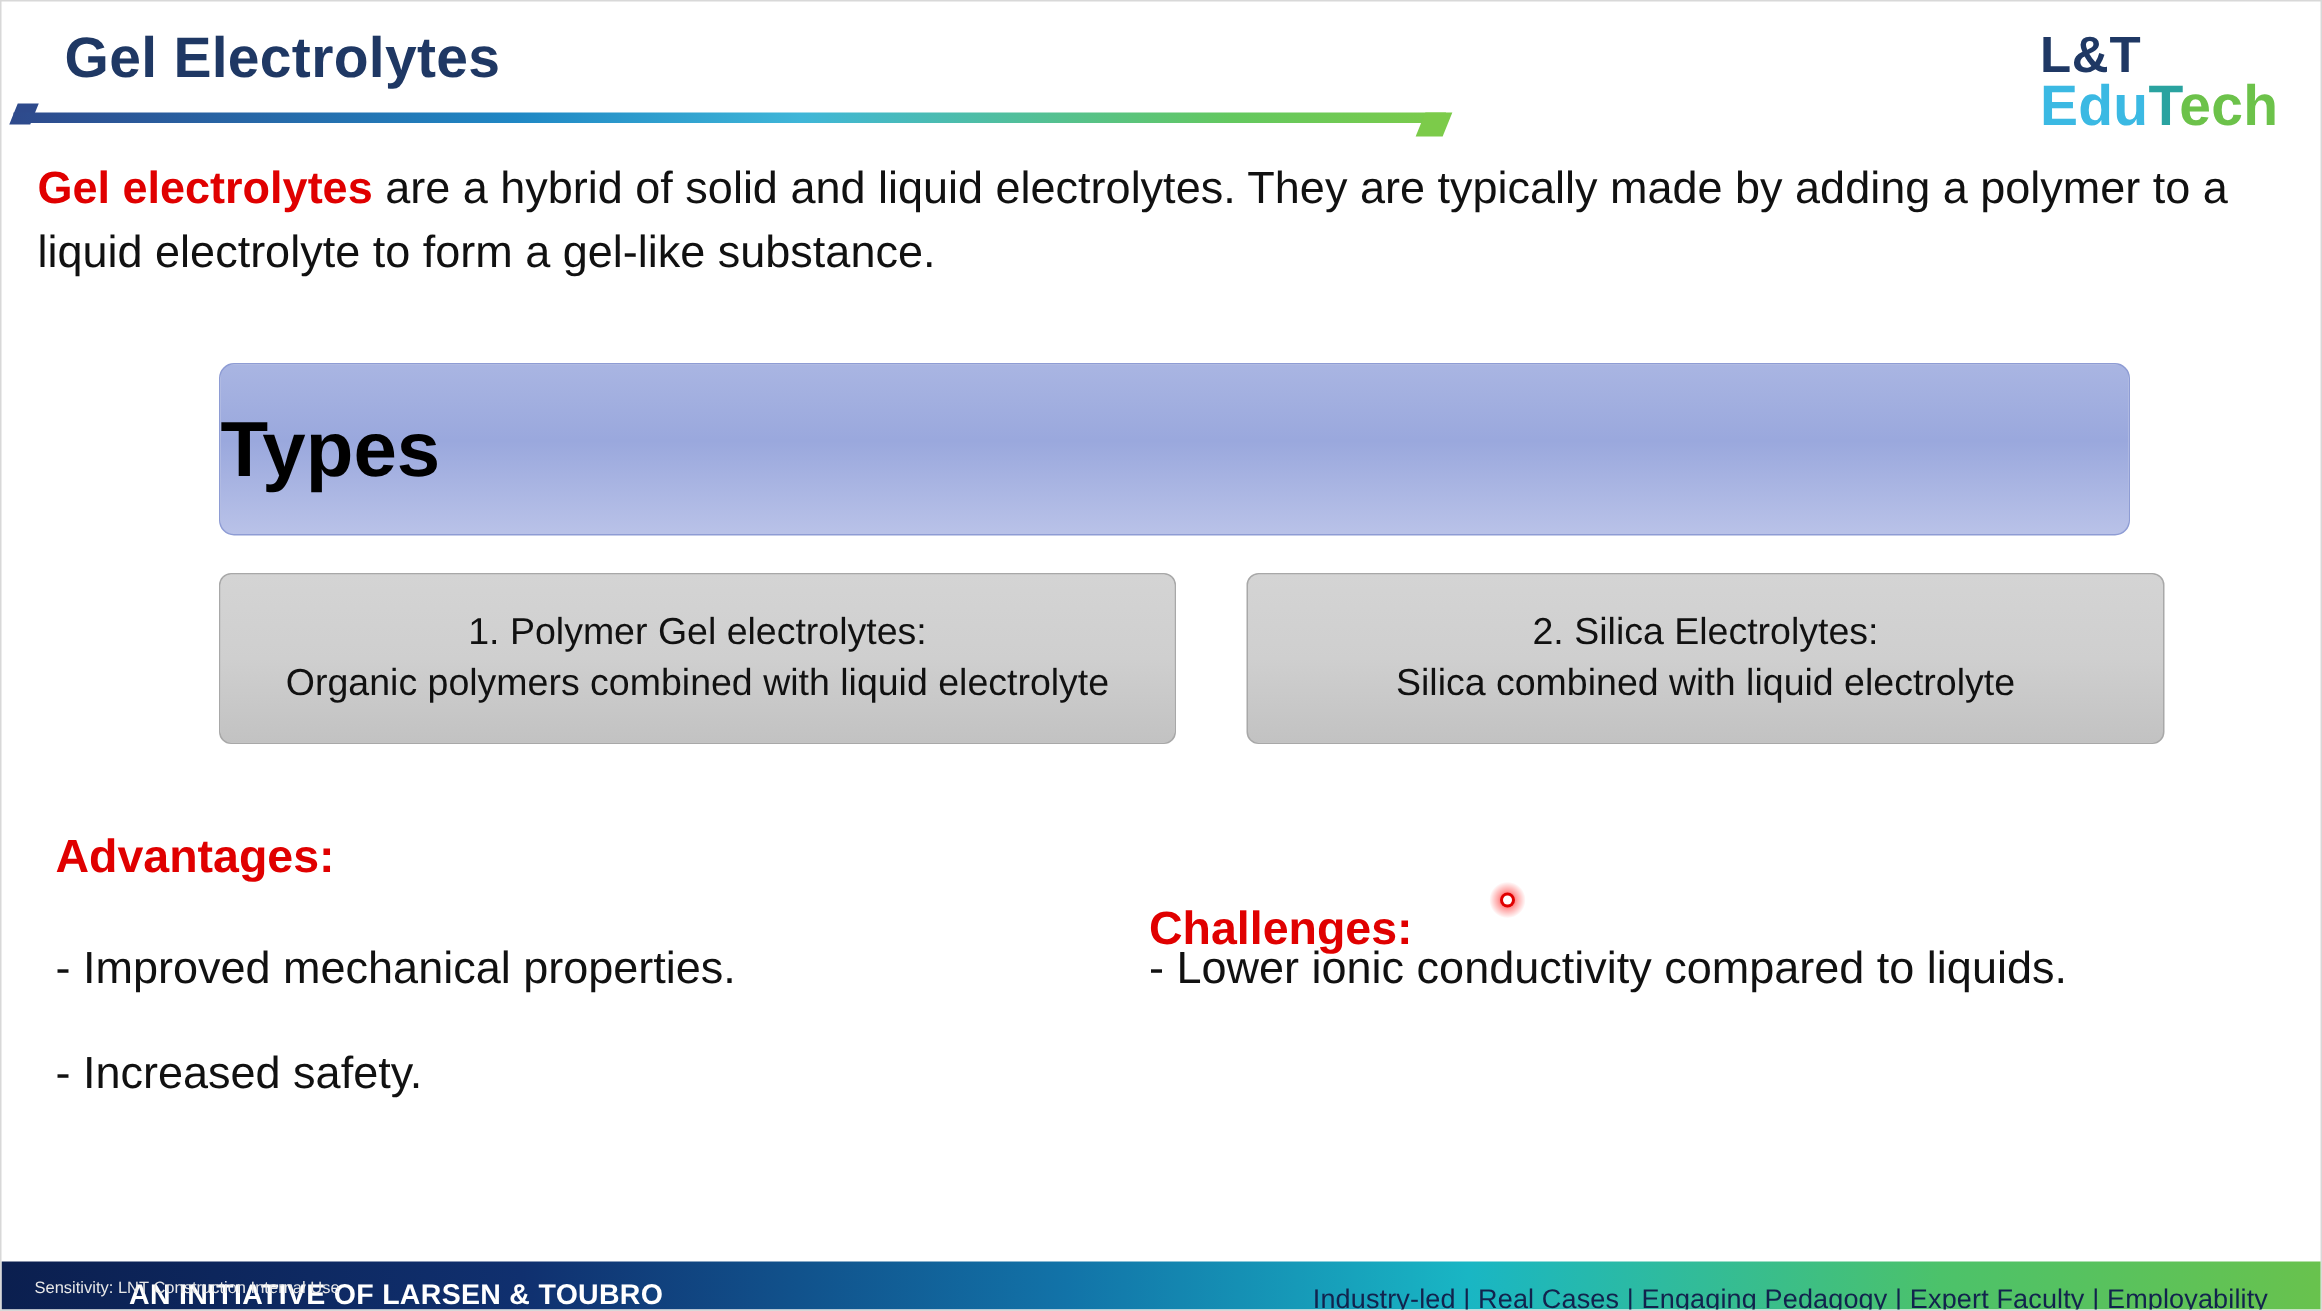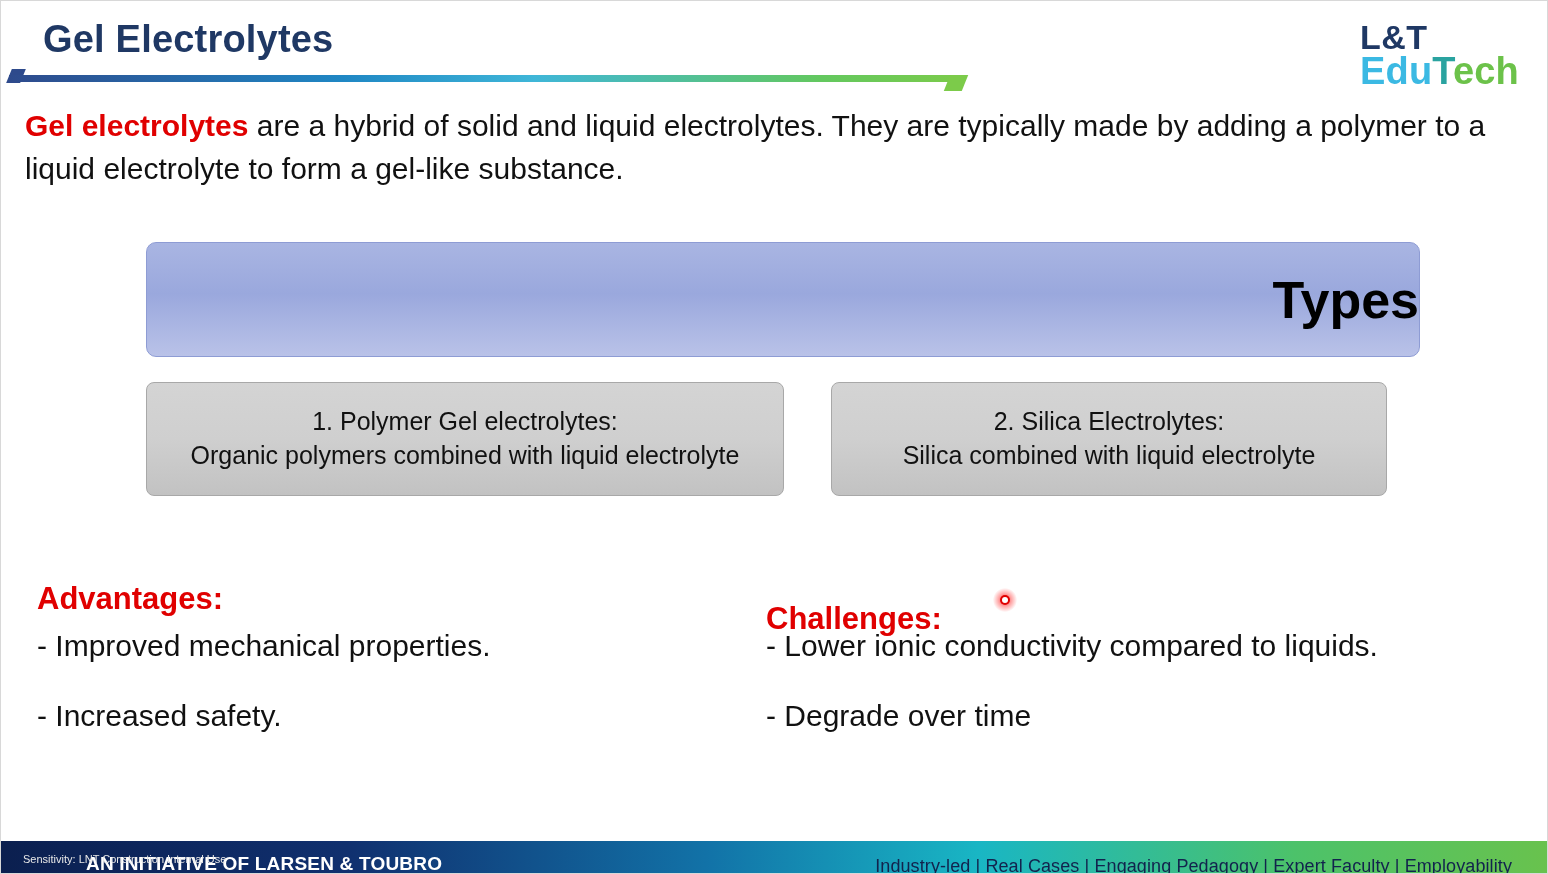--- a/index.html
+++ b/index.html
@@ -101,21 +101,21 @@
     position: absolute;
     left: 145px;
     top: 241px;
     width: 1272px;
     height: 113px;
     border-radius: 10px;
     background: linear-gradient(to bottom, #a9b5e2 0%, #9aa8dd 45%, #b9c2e8 100%);
     border: 1px solid #8e9cd4;
     display: flex;
     align-items: center;
-    justify-content: flex-end;
+    justify-content: flex-start;
   }
   #types-label {
     font-size: 52px;
     font-weight: bold;
     color: #000000;
   }
 
   
   .type-card {
     position: absolute;
@@ -129,30 +129,30 @@
     align-items: center;
     justify-content: center;
     text-align: center;
     color: #111111;
     font-size: 25px;
     line-height: 1.35;
     box-sizing: border-box;
     padding: 4px 8px;
   }
   #type-card-1 { left: 145px; width: 638px; }
-  #type-card-2 { left: 830px; width: 556px; }
+  #type-card-2 { left: 830px; width: 612px; }
 
   
   .col-heading {
     position: absolute;
     font-size: 31px;
     font-weight: bold;
     color: #e00000;
   }
-  #adv-heading { left: 36px; top: 580px; }
+  #adv-heading { left: 36px; top: 552px; }
   #cha-heading { left: 765px; top: 560px; margin-top: 40px; }
 
   .bullet {
     position: absolute;
     font-size: 30px;
     color: #111111;
     white-space: nowrap;
   }
   #adv-1 { left: 36px; top: 628px; }
   #adv-2 { left: 36px; top: 698px; }
@@ -247,21 +247,20 @@
     <div>2. Silica Electrolytes:</div>
     <div>Silica combined with liquid electrolyte</div>
   </div>
 
   <div class="col-heading" id="adv-heading">Advantages:</div>
   <div class="bullet" id="adv-1">- Improved mechanical properties.</div>
   <div class="bullet" id="adv-2">- Increased safety.</div>
 
   <div class="col-heading" id="cha-heading">Challenges:</div>
   <div class="bullet" id="cha-1">- Lower ionic conductivity compared to liquids.</div>
-  <div class="bullet" id="cha-2">- Degrade over time</div>
 
   <div id="cursor-dot"></div>
 
   <div id="footer">
     <div id="footer-left">AN INITIATIVE OF LARSEN &amp; TOUBRO</div>
     <div id="footer-right">Industry-led | Real Cases | Engaging Pedagogy | Expert Faculty | Employability</div>
     <div id="sensitivity">Sensitivity: LNT Construction Internal Use</div>
   </div>
 
 </div>

